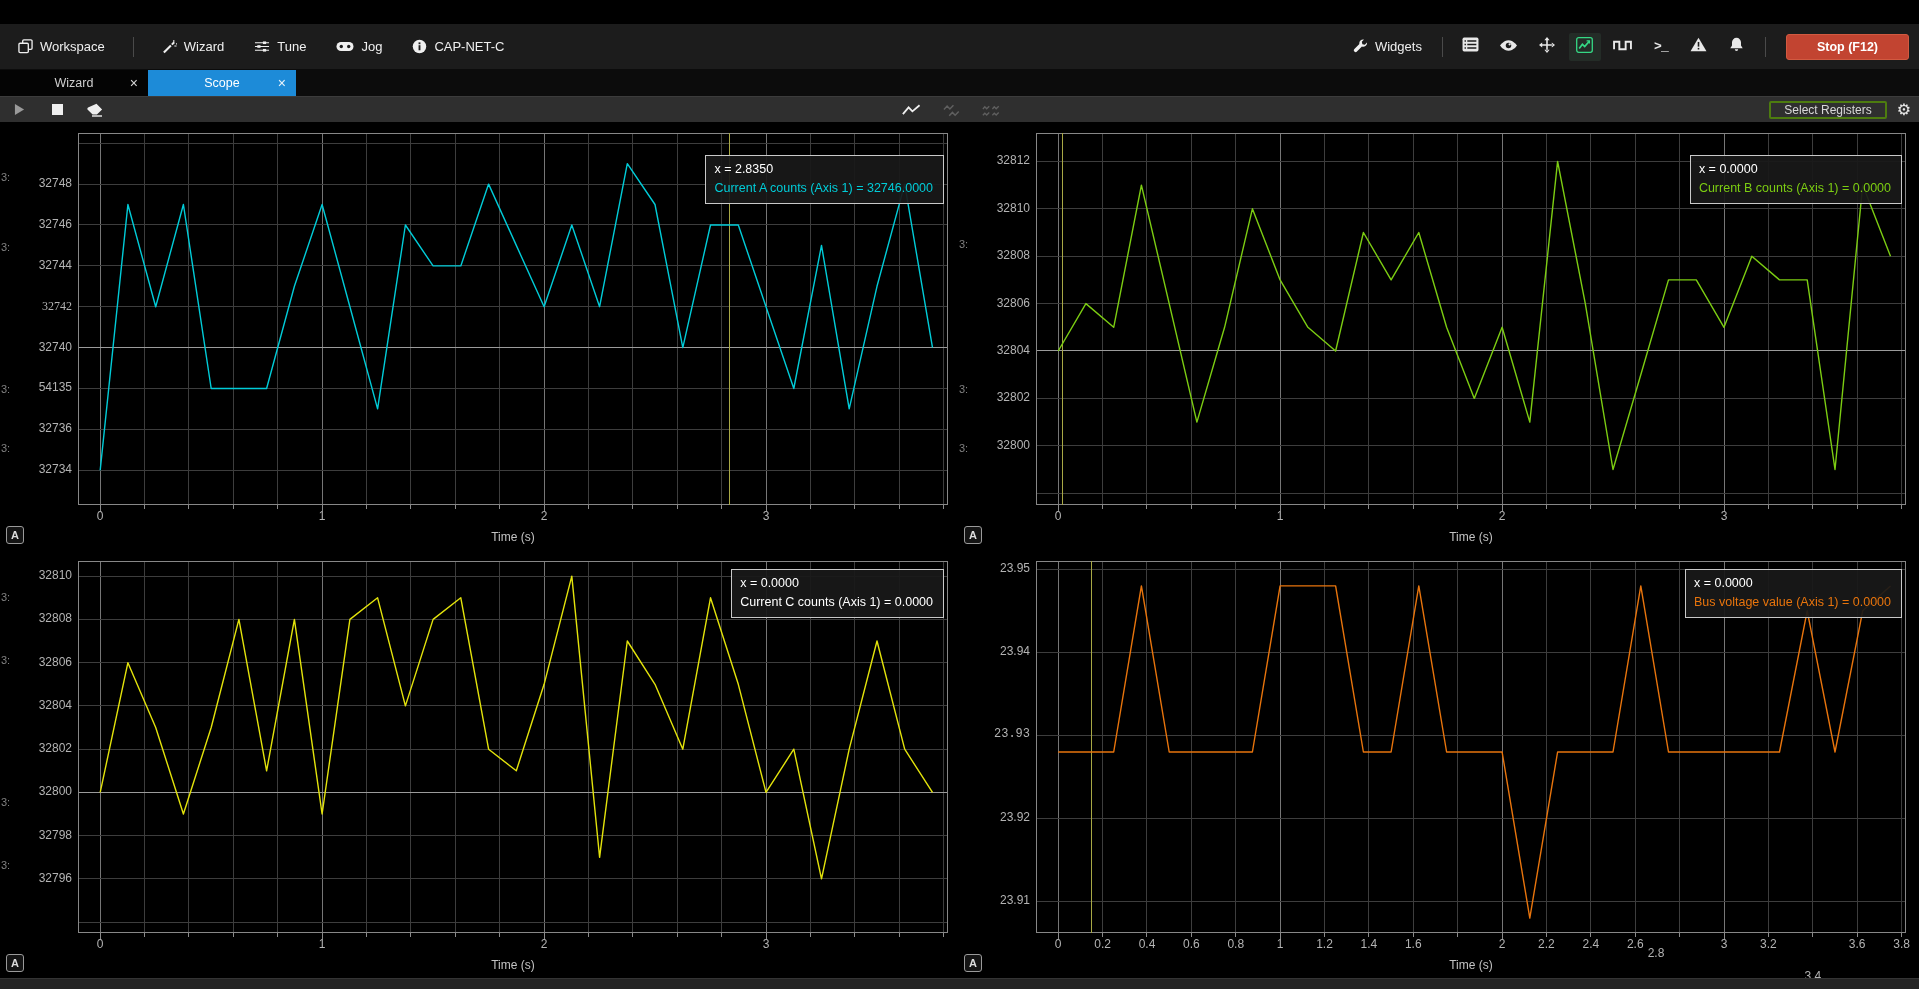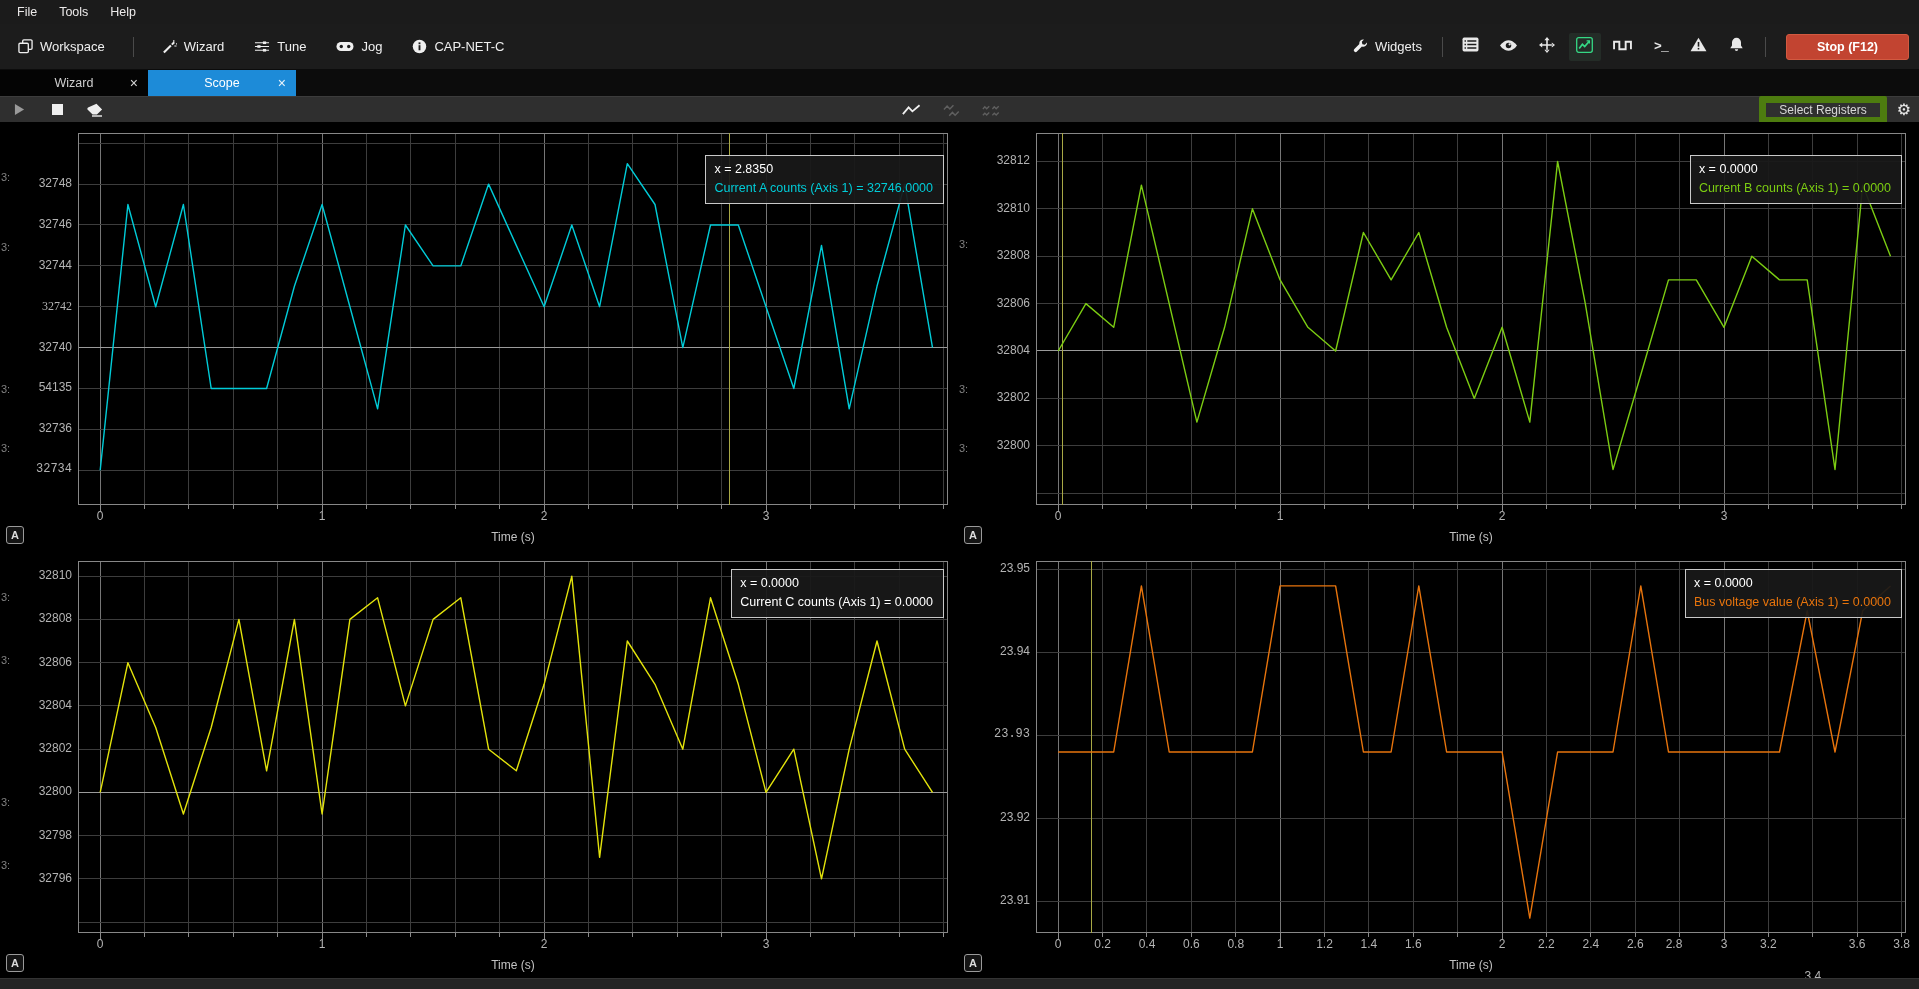--- a/index.html
+++ b/index.html
@@ -36,21 +36,21 @@
   .tab.active .close { color:#eaf4fb; }
 
   
   .subtoolbar { position:absolute; top:96px; left:0; width:100%; height:26px; background:#2f2f2f;
                 border-top:1px solid #3c3c3c; display:flex; align-items:center; padding:0 8px; }
   .st-left { display:flex; align-items:center; gap:16px; }
   .st-icon { display:flex; align-items:center; justify-content:center; width:22px; height:20px; cursor:default; }
   .st-center { position:absolute; left:50%; top:0; height:26px; transform:translateX(-58%);
                display:flex; align-items:center; gap:18px; }
   .st-right { margin-left:auto; display:flex; align-items:center; gap:10px; }
-  .select-registers { font-size:12px; color:#d8d8d8; background:transparent; border:7px solid #4d7c0f;
+  .select-registers { font-size:12px; color:#d8d8d8; background:transparent; border:2px solid #4d7c0f;
                       border-radius:2px; padding:0 13px; cursor:default; }
   .gear { font-size:16px; color:#e8e8e8; line-height:1; cursor:default; }
   .dim { color:#5f5f5f; }
   .mid { color:#9a9a9a; }
   .bright { color:#efefef; }
 
   
   .charts { position:absolute; top:122px; left:0; width:1919px; height:856px; background:#000;
             display:grid; grid-template-columns:958px 961px; grid-template-rows:428px 428px; }
   .cell { position:relative; }
@@ -82,25 +82,20 @@
 
   
   .statusbar { position:absolute; top:978px; left:0; width:100%; height:11px; background:#242424;
                border-top:1px solid #343434; }
 </style>
 </head>
 <body>
 
 <div class="app">
 
-  <div class="menubar">
-    <span class="menu-item">File</span>
-    <span class="menu-item">Tools</span>
-    <span class="menu-item">Help</span>
-  </div>
 
   <div class="toolbar">
     <div class="tb-left">
       <div class="tb-btn">
         <span>
           <svg width="15" height="15" viewBox="0 0 16 16">
               <rect x="1" y="4.5" width="10" height="10" rx="1.2" fill="none" stroke="currentColor" stroke-width="1.4"></rect>
               <path d="M5 4.5V2.2A1.2 1.2 0 0 1 6.2 1h7.6A1.2 1.2 0 0 1 15 2.2v7.6a1.2 1.2 0 0 1-1.2 1.2H11" fill="none" stroke="currentColor" stroke-width="1.4"></path>
             </svg>
         </span>
@@ -279,21 +274,21 @@
     <div class="st-right">
       <button class="select-registers">Select Registers</button>
       <span class="gear">⚙</span>
     </div>
   </div>
 
   <div class="charts">
 
     <div class="cell row-top">
       <div class="ygutter">
-          <span class="ytick" style="top: 340.253px; font-family: Liberation Mono, monospace;">32734</span>
+          <span class="ytick" style="top: 340.253px;">32734</span>
           <span class="ytick" style="top: 299.374px;">32736</span>
           <span class="ytick" style="top: 258.495px;">54135</span>
           <span class="ytick" style="top: 217.615px;">32740</span>
           <span class="ytick" style="top: 176.736px; font-family: Liberation Serif, serif;">32742</span>
           <span class="ytick" style="top: 135.857px;">32744</span>
           <span class="ytick" style="top: 94.978px;">32746</span>
           <span class="ytick" style="top: 54.0989px;">32748</span>
           <span class="frag" style="top: 48.64px;">3:</span>
           <span class="frag" style="top: 119.32px;">3:</span>
           <span class="frag" style="top: 260.68px;">3:</span>
@@ -607,21 +602,21 @@
           <span class="xtick" style="left: 255.745px;">0.8</span>
           <span class="xtick" style="left: 300.133px;">1</span>
           <span class="xtick" style="left: 344.52px;">1.2</span>
           <span class="xtick" style="left: 388.908px;">1.4</span>
           <span class="xtick" style="left: 433.296px;">1.6</span>
           <span class="xtick" style="left: 484px; margin-top: 44px;">1.8</span>
           <span class="xtick" style="left: 522.071px;">2</span>
           <span class="xtick" style="left: 566.459px;">2.2</span>
           <span class="xtick" style="left: 610.847px;">2.4</span>
           <span class="xtick" style="left: 655.235px;">2.6</span>
-          <span class="xtick" style="left: 694px;">2.8</span>
+          <span class="xtick" style="left: 676px; margin-top: 9px;">2.8</span>
           <span class="xtick" style="left: 744.01px;">3</span>
           <span class="xtick" style="left: 788.398px;">3.2</span>
           <span class="xtick" style="left: 832.786px; margin-top: 32px;">3.4</span>
           <span class="xtick" style="left: 877.173px;">3.6</span>
           <span class="xtick" style="left: 921.561px;">3.8</span>
         </div>
       <div class="xtitle">Time (s)</div>
       <button class="autoscale">A</button>
     </div>
 

